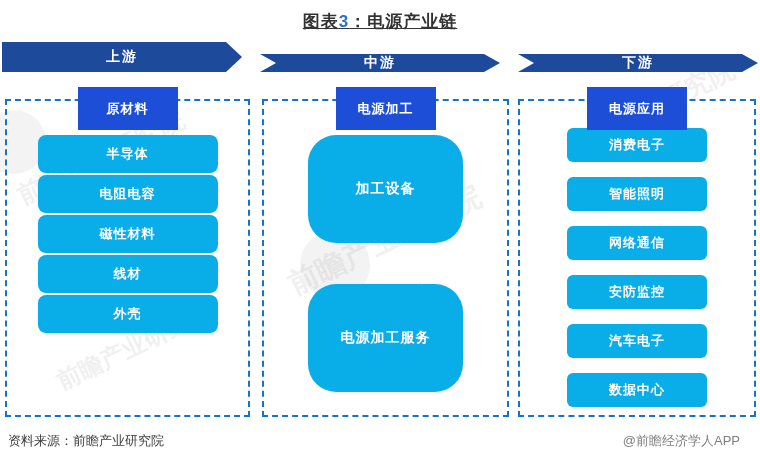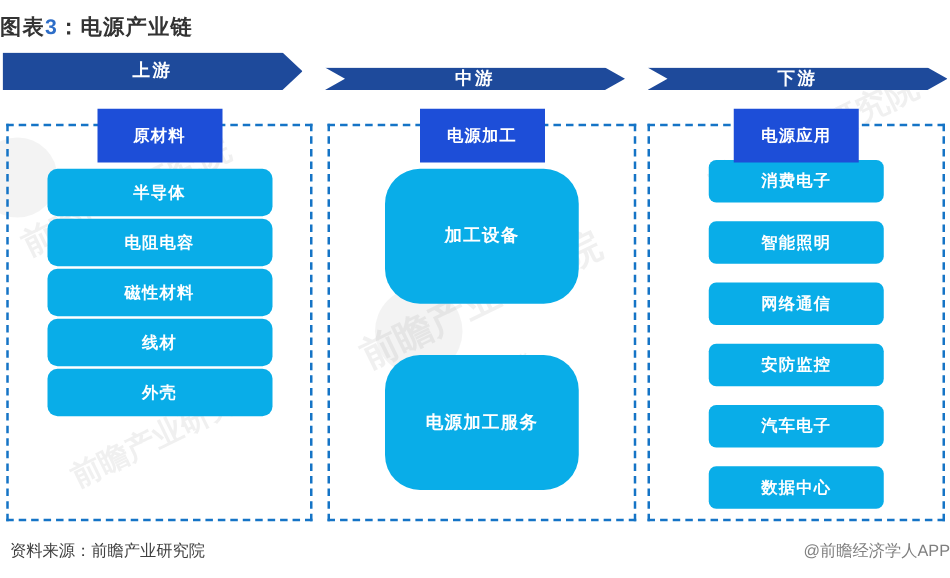--- a/index.html
+++ b/index.html
@@ -7,23 +7,24 @@
     width:760px; height:462px;
     position:relative;
     background:#ffffff;
     font-family:"Liberation Sans","DejaVu Sans",sans-serif;
     overflow:hidden;
   }
 
   
   .page-title {
     position:absolute; top:10px; left:0; width:100%;
-    text-align:left;
+    text-align:center;
     font-size:17px; font-weight:bold; color:#333333;
     letter-spacing:1px;
+    text-decoration:underline;
   }
   .page-title .num { color:#2E6EC8; }
 
   
   .wm {
     position:absolute;
     color:rgba(150,150,150,0.14);
     font-weight:bold;
     transform:rotate(-26deg);
     white-space:nowrap;
@@ -100,21 +101,21 @@
   .item-s  { width:180px; height:38px;  border-radius:8px;  font-size:13px; }
   .item-l  { width:155px; height:108px; border-radius:28px; font-size:14px; }
   .item-xs { width:140px; height:34px;  border-radius:6px;  font-size:13px; }
 
   
   .footer-source {
     position:absolute; left:8px; bottom:12px;
     font-size:13px; color:#404040;
   }
   .footer-brand {
-    position:absolute; right:0; bottom:12px;
+    position:absolute; right:20px; bottom:12px;
     font-size:13px; color:#7F7F7F;
   }
 </style>
 </head>
 <body>
 
 <div class="wm-logo" style="left:-18px; top:110px; width:64px; height:64px;"></div>
 <div class="wm-logo" style="left:300px; top:230px; width:70px; height:70px;"></div>
 <span class="wm" style="left:10px; top:140px; font-size:26px;">前瞻产业研究院</span>
 <span class="wm" style="left:280px; top:220px; font-size:30px;">前瞻产业研究院</span>

